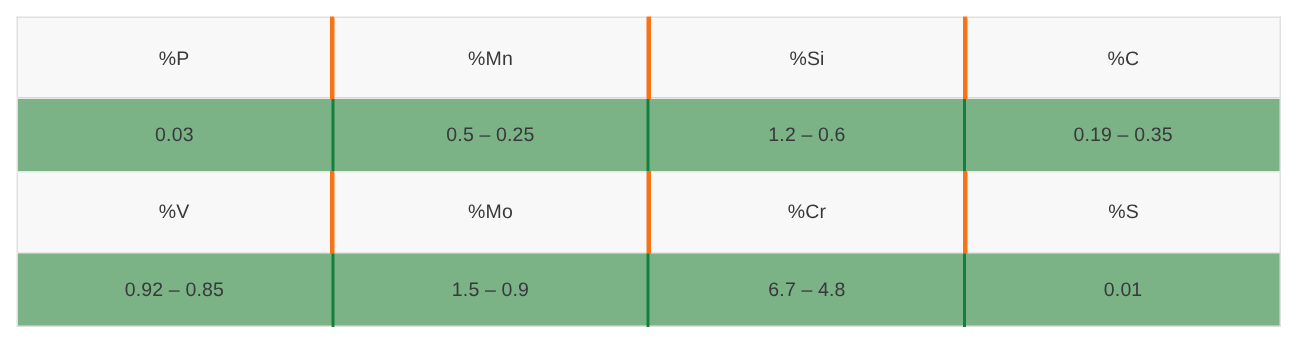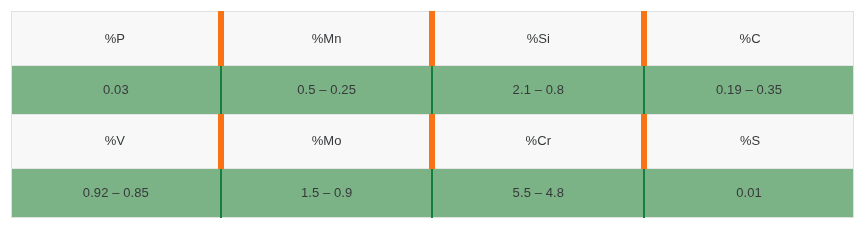--- a/index.html
+++ b/index.html
@@ -29,21 +29,21 @@
     background: #ffffff;
   }
   table.alloy-table td {
     width: 25%;
     text-align: center;
     vertical-align: middle;
     font-size: 13px;
     color: #37393b;
     letter-spacing: 0.1px;
     padding: 0;
-    border-left: 6px solid #f97316;
+    border-left: 3px solid #f97316;
     border-right: 1px solid #e2e2e2;
   }
   table.alloy-table td:first-child {
     border-left: none;
   }
   table.alloy-table td:last-child {
     border-right: none;
   }
   tr.label-row {
     height: 51px;
@@ -97,21 +97,21 @@
       </tr>
 
       <tr class="value-row">
         <td>
           <span class="cell-text">0.03</span>
         </td>
         <td>
           <span class="cell-text">0.5 – 0.25</span>
         </td>
         <td>
-          <span class="cell-text">2.1 – 0.8</span>
+          <span class="cell-text">1.2 – 0.6</span>
         </td>
         <td>
           <span class="cell-text">0.19 – 0.35</span>
         </td>
       </tr>
 
       <tr class="label-row">
         <td>
           <span class="cell-text">%V</span>
         </td>
@@ -127,21 +127,21 @@
       </tr>
 
       <tr class="value-row">
         <td>
           <span class="cell-text">0.92 – 0.85</span>
         </td>
         <td>
           <span class="cell-text">1.5 – 0.9</span>
         </td>
         <td>
-          <span class="cell-text">5.5 – 4.8</span>
+          <span class="cell-text">6.7 – 4.8</span>
         </td>
         <td>
           <span class="cell-text">0.01</span>
         </td>
       </tr>
 
     </tbody>
   </table>
 </div>
 

